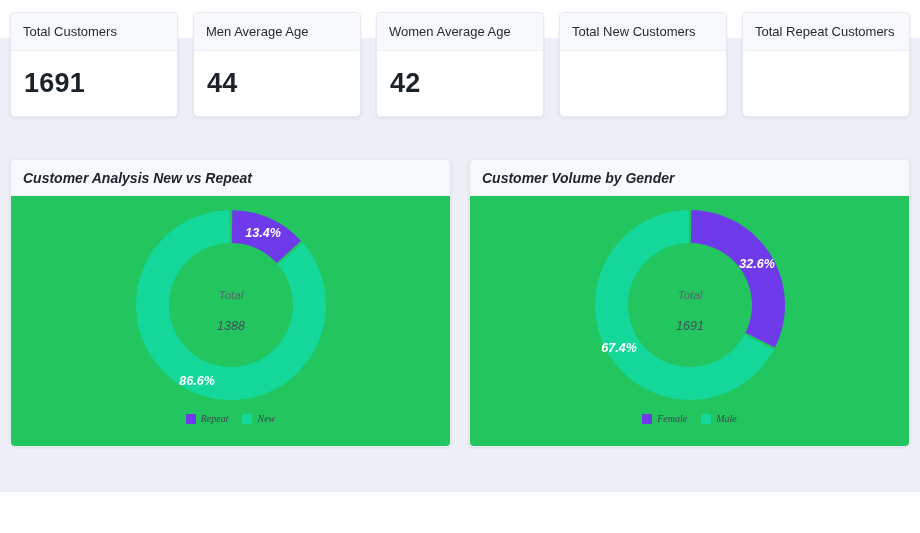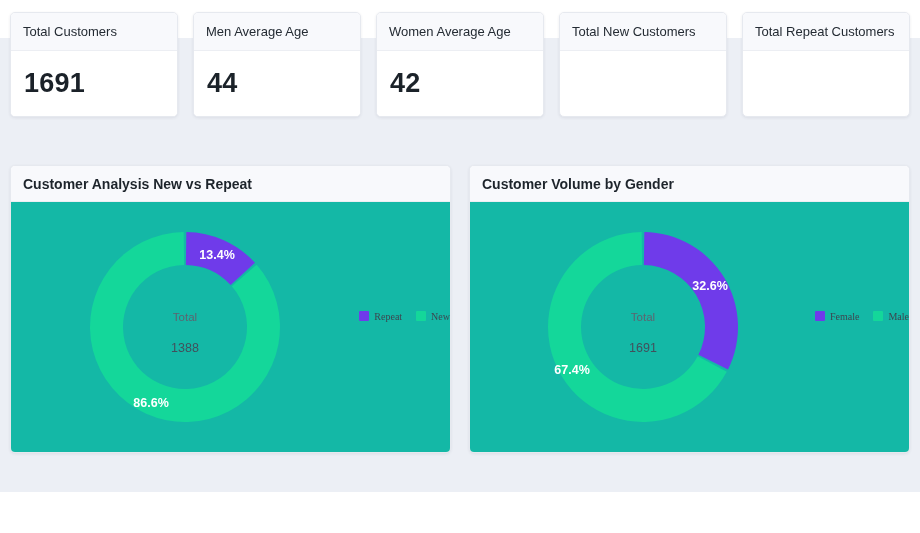--- a/index.html
+++ b/index.html
@@ -43,43 +43,43 @@
     white-space:nowrap; overflow:hidden; text-overflow:ellipsis;
   }
   .kpi-body {
     flex:1 1 auto; display:flex; align-items:center;
     padding:0 13px; background:#fff;
   }
   .kpi-value { font-size:27px; font-weight:700; color:#1b2229; letter-spacing:.2px; }
 
   
   .chart-row {
-    position:absolute; left:10px; top:165px;
+    position:absolute; left:10px; top:159px;
     width:900px; height:288px;
-    display:flex; gap:18px;
+    display:flex; gap:18px;font-style:italic;
   }
   .chart-card {
     flex:1 1 0; min-width:0;
     background:#ffffff;
     border:1px solid #e6e9ef;
     border-radius:5px;
     box-shadow:0 1px 3px rgba(40,50,80,.09);
     display:flex; flex-direction:column;
     overflow:hidden;
   }
   .chart-head {
     height:36px; flex:0 0 36px;
     background:#f8f9fc;
     border-bottom:1px solid #eceef3;
     display:flex; align-items:center; padding:0 12px;
   }
   .chart-title { font-size:14px; color:#1d242b; font-weight:600; }
   .chart-body {
-    flex:1 1 auto; position:relative; background:#14b8a6;
-    display:flex; flex-direction:row; align-items:center;
+    flex:1 1 auto; position:relative; background:#22c55e;
+    display:flex; flex-direction:column; align-items:center;
   }
   .donut-wrap { position:relative; width:100%; flex:1 1 auto; }
   .donut-svg { display:block; position:absolute; left:50%; top:50%; transform:translate(-50%,-50%); }
 
   .legend {
     flex:0 0 24px; display:flex; align-items:center; justify-content:center;
     gap:14px; padding-bottom:22px;
   }
   .legend-item { display:flex; align-items:center; gap:5px; }
   .legend-swatch { width:10px; height:10px; border-radius:1px; display:block; }

